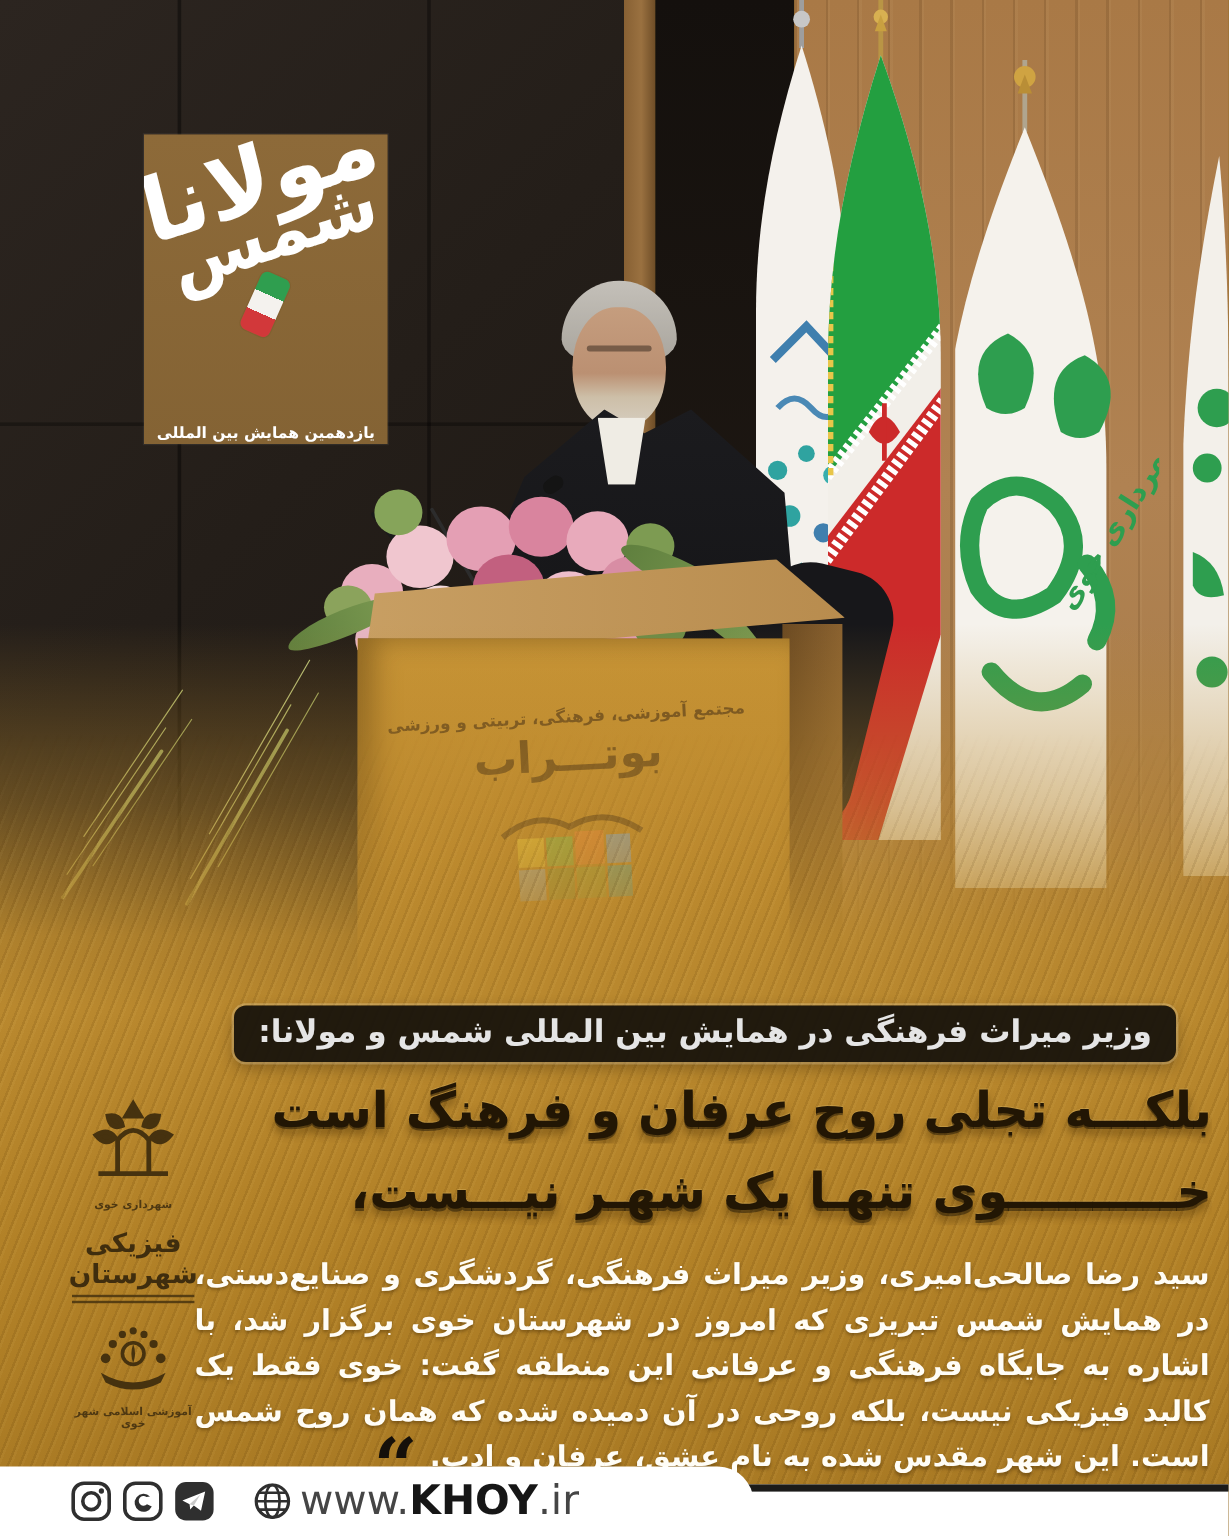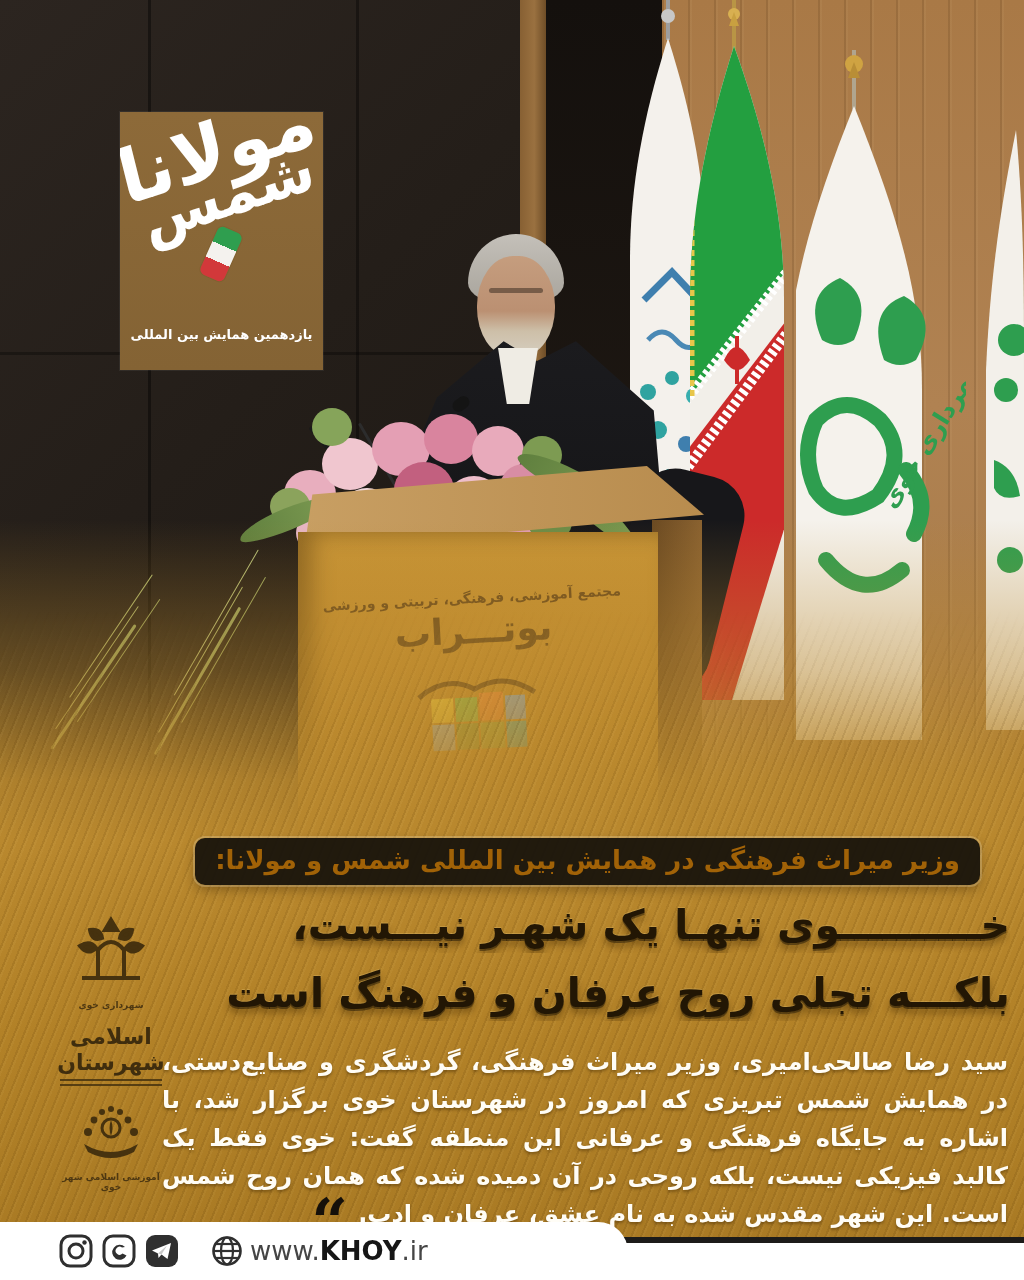--- a/index.html
+++ b/index.html
@@ -98,33 +98,33 @@
   .logo-badge{position:absolute;left:120px;top:112px;width:203px;height:258px;
     background:linear-gradient(180deg,#8d6a39,#846334);z-index:3;overflow:hidden;
     box-shadow:0 0 0 1px rgba(255,255,255,.06);}
   .logo-cal{position:absolute;left:0;top:6px;width:100%;text-align:center;color:#fff;
     transform:rotate(-14deg) skewY(-4deg);line-height:.82;font-weight:bold;}
   .logo-cal .w1{font-size:74px;display:block;}
   .logo-cal .w2{font-size:58px;display:block;margin-top:-6px;}
   .logo-ribbon{position:absolute;left:88px;top:116px;width:26px;height:52px;transform:rotate(24deg);
     background:linear-gradient(180deg,#2f9e4f 0 34%,#f4f2ee 34% 66%,#d2383a 66% 100%);
     border-radius:6px;box-shadow:0 0 0 1px rgba(120,90,40,.4);}
-  .logo-sub{position:absolute;left:0;bottom:28px;width:100%;text-align:center;color:#fff;
+  .logo-sub{position:absolute;left:0;bottom:1px;width:100%;text-align:center;color:#fff;
     font-size:13px;font-weight:bold;letter-spacing:0;}
 
   
   .gold{position:absolute;left:0;top:520px;width:1024px;height:724px;z-index:5;
     background:linear-gradient(180deg,rgba(185,136,46,0) 0px,rgba(185,136,46,.45) 150px,rgba(185,136,46,.92) 260px,#b9882e 320px,#b28127 520px,#a97a24 724px);}
   .stripes{position:absolute;left:0;top:90px;width:1024px;height:634px;pointer-events:none;
     background:repeating-linear-gradient(112deg,rgba(70,42,4,.10) 0 2px,rgba(255,225,150,.06) 2px 4px,rgba(0,0,0,0) 4px 9px);
     -webkit-mask-image:linear-gradient(180deg,transparent 0,#000 120px);
             mask-image:linear-gradient(180deg,transparent 0,#000 120px);}
   .announce{position:absolute;left:0;top:318px;width:1024px;direction:rtl;}
   .kicker{display:block;width:fit-content;margin:0 44px 0 auto;background:rgba(23,19,12,.94);
-    color:#a16207;font-size:26px;font-weight:bold;padding:7px 20px 10px;border-radius:10px;
+    color:#e5e5e5;font-size:26px;font-weight:bold;padding:7px 20px 10px;border-radius:10px;
     box-shadow:0 0 0 2px rgba(255,240,200,.25),0 5px 12px rgba(40,24,0,.35);}
   .headline{margin:12px 14px 0 14px;text-align:right;color:#221604;font-weight:bold;
     font-size:41px;line-height:56px;white-space:nowrap;overflow:hidden;
     text-shadow:0 2px 0 rgba(0,0,0,.4),0 6px 7px rgba(61,37,0,.45),0 -1px 0 rgba(255,226,150,.22);}
   .bodytext{margin:22px 16px 0 0;width:846px;float:right;text-align:justify;color:#fffdf6;
     font-size:24px;line-height:38px;font-weight:bold;
     text-shadow:0 2px 3px rgba(61,37,0,.45);}
   .quote{font-family:"DejaVu Serif",serif;font-size:64px;line-height:0;color:#15100a;
     position:relative;top:22px;margin-right:10px;text-shadow:none;}
 
@@ -138,21 +138,21 @@
 
   
   .footer-strip{position:absolute;left:0;top:1237px;width:1024px;height:43px;background:#ffffff;
     border-top:6px solid #1c1b19;box-sizing:border-box;z-index:8;}
   .footer-tab{position:absolute;left:0;top:1222px;width:628px;height:58px;background:#ffffff;
     border-top-right-radius:30px;z-index:9;display:flex;align-items:center;padding-left:58px;box-sizing:border-box;}
   .soc{display:flex;align-items:center;gap:7px;}
   .soc svg{display:block;}
   .handle{font-size:26px;color:#454545;margin-left:12px;letter-spacing:.5px;}
   .site{display:flex;align-items:center;margin-left:30px;}
-  .site .url{font-size:26px;color:#454545;margin-left:6px;}
+  .site .url{font-size:34px;color:#454545;margin-left:6px;}
   .site .url b{color:#161616;font-weight:bold;}
 </style>
 </head>
 <body>
 
 <div id="poster">
 
   <div class="scene">
     <div class="wall-left">
       <div class="seam-v1"></div>
@@ -294,40 +294,40 @@
     </div>
     <div class="logo-ribbon"></div>
     <div class="logo-sub">یازدهمین همایش بین المللی</div>
   </div>
 
   <div class="gold">
     <div class="stripes"></div>
 
     <div class="announce">
       <span class="kicker">وزیر میراث فرهنگی در همایش بین المللی شمس و مولانا:</span>
+      <div class="headline">بلکـــه تجلی روح عرفان و فرهنگ است</div>
       <div class="headline">خــــــــــوی تنهـا یک شهـر نیـــست،</div>
-      <div class="headline">بلکـــه تجلی روح عرفان و فرهنگ است</div>
       <p class="bodytext"><span>سید رضا صالحی‌امیری، وزیر میراث فرهنگی، گردشگری و صنایع‌دستی، در همایش شمس تبریزی که امروز در شهرستان خوی برگزار شد، با اشاره به جایگاه فرهنگی و عرفانی این منطقه گفت: خوی فقط یک کالبد فیزیکی نیست، بلکه روحی در آن دمیده شده که همان روح شمس است. این شهر مقدس شده به نام عشق، عرفان و ادب.</span><span class="quote">“</span></p>
     </div>
 
     <div class="sidecol">
       <svg width="86" height="86" viewBox="0 0 86 86">
         <g stroke="#46320f" stroke-width="4" fill="none">
           <path d="M30 70 L30 42 Q43 26 56 42 L56 70"></path>
           <path d="M43 12 l6 10 l-12 0 Z" fill="#46320f"></path>
           <path d="M22 22 q10 -2 12 8 q-10 4 -12 -8 Z" fill="#46320f"></path>
           <path d="M64 22 q-10 -2 -12 8 q10 4 12 -8 Z" fill="#46320f"></path>
           <path d="M12 38 q10 -6 16 2 q-8 8 -16 -2 Z" fill="#46320f"></path>
           <path d="M74 38 q-10 -6 -16 2 q8 8 16 -2 Z" fill="#46320f"></path>
           <line x1="14" y1="70" x2="72" y2="70"></line>
         </g>
       </svg>
       <div class="cap">شهرداری خوی</div>
       <div class="dept">
-        <div>اسلامی</div>
+        <div>فیزیکی</div>
         <div>شهرستان</div>
       </div>
       <div class="rule"></div>
       <div class="rule"></div>
       <svg class="emblem2" width="78" height="64" viewBox="0 0 78 64">
         <g fill="#46320f">
           <circle cx="39" cy="26" r="9" fill="none" stroke="#46320f" stroke-width="3"></circle>
           <path d="M39 18 q3 8 0 16 q-3 -8 0 -16 Z"></path>
           <circle cx="16" cy="30" r="4"></circle>
             <circle cx="62" cy="30" r="4"></circle>

